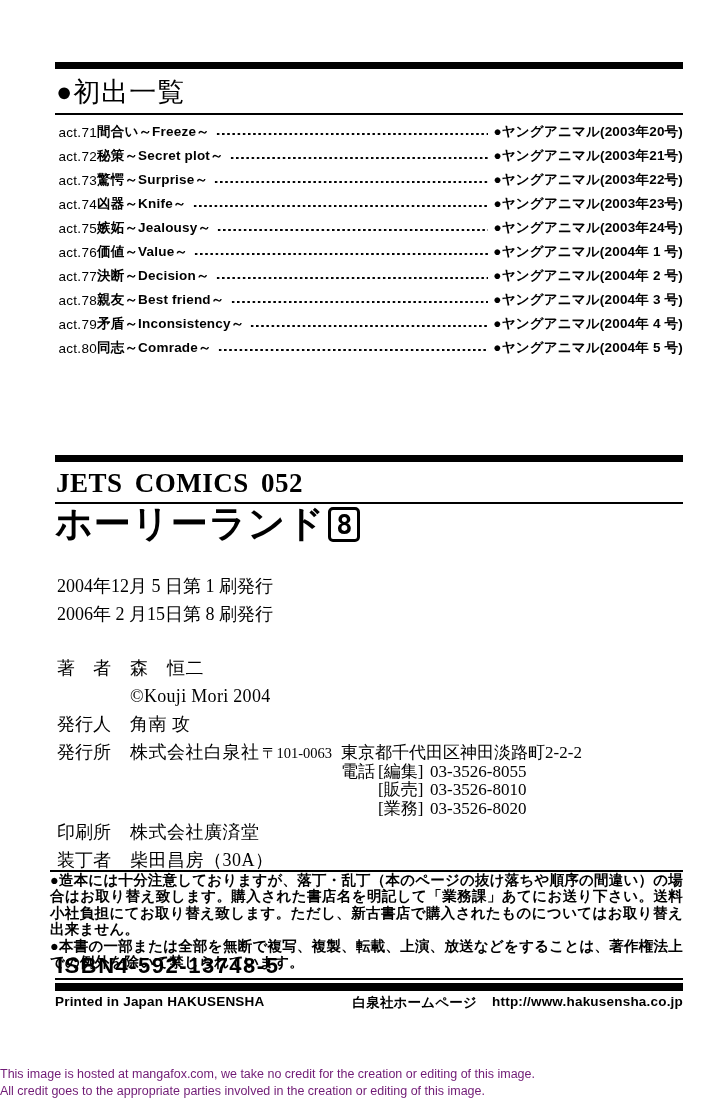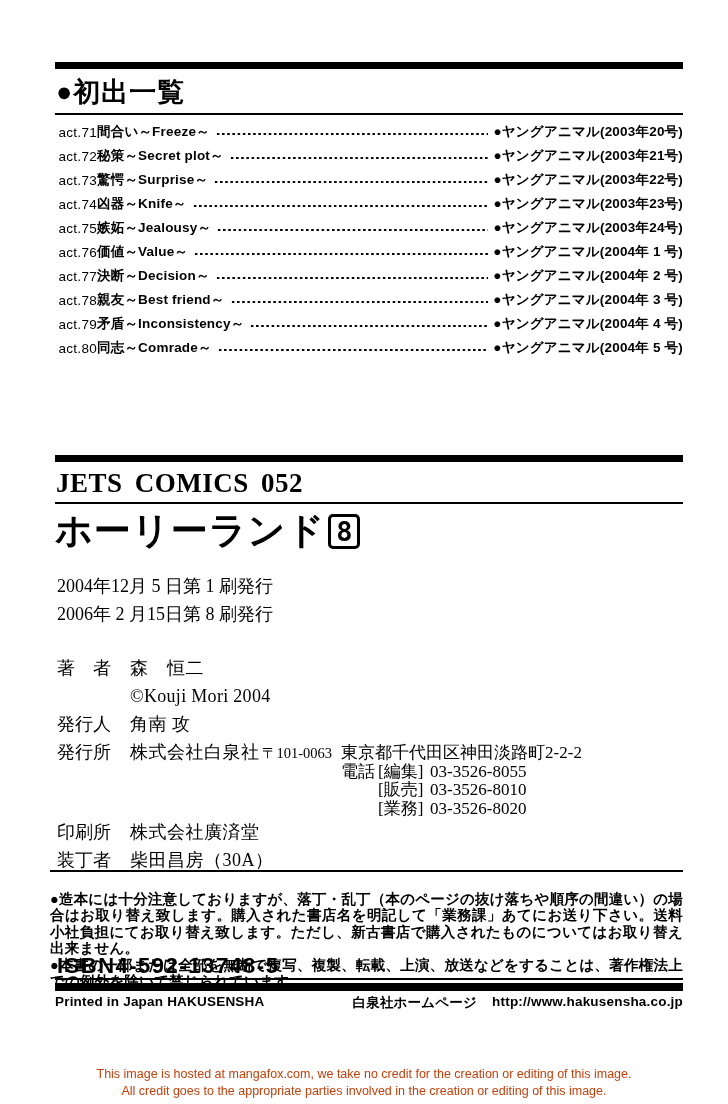--- a/index.html
+++ b/index.html
@@ -19,21 +19,21 @@
 
   
   .bar-thick { height: 7px; background: #000; }
   .rule-thin { height: 2px; background: #000; }
 
   
   .sec-list { position: absolute; left: 55px; top: 62px; width: 628px; }
   .list-heading {
     margin: 7px 0 0 1px;
     font-size: 27px;
-    font-weight: bold;
+    font-weight: normal;
     letter-spacing: 1px;
     line-height: 32px;
   }
   .sec-list .rule-thin { margin-top: 5px; }
   .pub-list { list-style: none; margin-top: 5px; text-align: right; }
   .pub-row {
     display: flex;
     align-items: center;
     height: 24px;
     font-size: 13.5px;
@@ -58,21 +58,20 @@
     font-weight: bold;
     font-size: 27px;
     line-height: 30px;
     margin: 6px 0 4px 1px;
     word-spacing: 5px;
     letter-spacing: 0.5px;
   }
   .book-title-row {
     display: flex;
     align-items: center;
-    margin-top: 7px;
     gap: 3px;
   }
   .book-title {
     font-size: 37px;
     font-weight: bold;
     letter-spacing: 1px;
     line-height: 40px;
   }
   .vol-box {
     display: inline-flex;
@@ -102,21 +101,21 @@
   .postal-code { flex: 0 0 auto; font-size: 14.5px; margin-right: 9px; }
   .addr-block { font-size: 17px; line-height: 18.5px; }
   .phone-row { display: flex; }
   .phone-row.indent { padding-left: 37px; }
   .phone-intro { flex: 0 0 37px; }
   .phone-dept { flex: 0 0 52px; }
 
   
   .sec-notice { position: absolute; left: 50px; top: 870px; width: 633px; }
   .notice-text {
-    margin-top: 19px;
+    margin-top: 0;
     font-size: 14.5px;
     font-weight: bold;
     line-height: 16.4px;
     text-align: justify;
     letter-spacing: 0.2px;
   }
 
   
   .sec-isbn { position: absolute; left: 55px; top: 954px; width: 628px; }
   .isbn-text {
@@ -135,24 +134,23 @@
     margin-top: 3px;
     font-size: 13.5px;
     font-weight: bold;
     letter-spacing: 0.2px;
   }
   .imprint-right { margin-left: auto; display: flex; gap: 15px; }
 
   
   .hosting-footer {
     position: absolute; left: 0; top: 1066px; width: 728px;
-    text-align: center;
     font-size: 12.5px;
     line-height: 16.5px;
-    color: #c2410c;
+    color: #701a75;
   }
 </style>
 </head>
 <body>
 
 <div class="page">
 
   <section class="sec-list">
     <div class="bar-thick"></div>
     <h1 class="list-heading">●初出一覧</h1>

